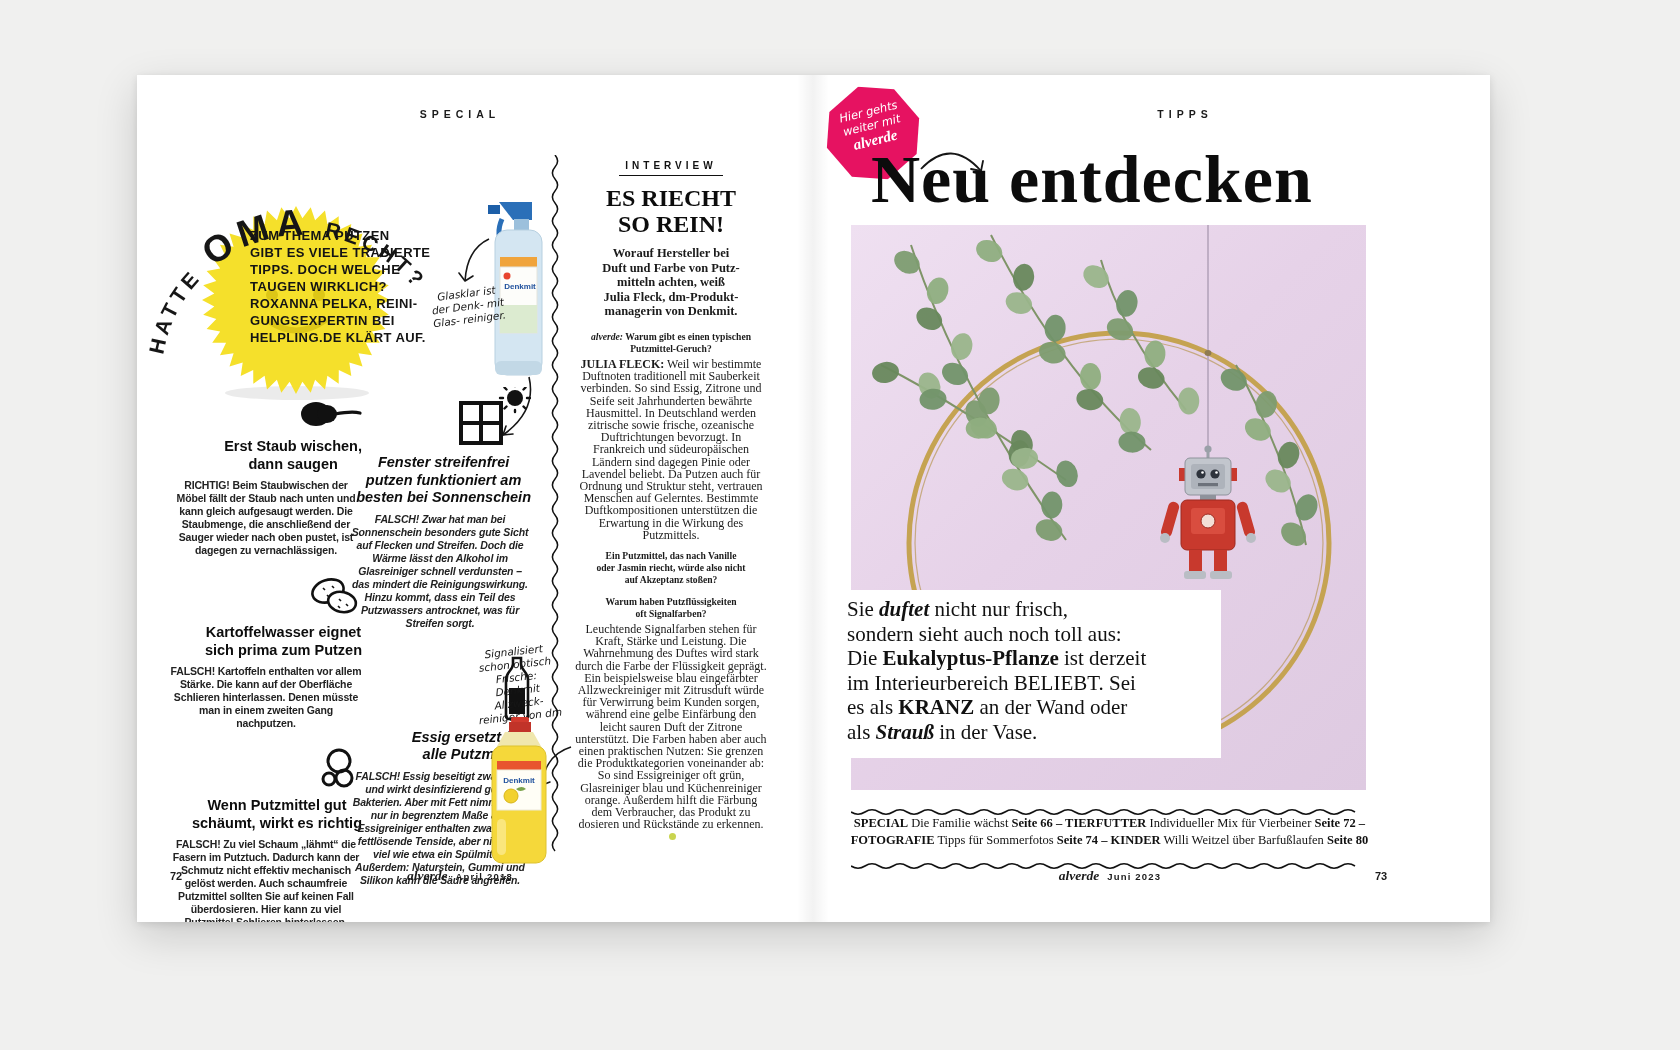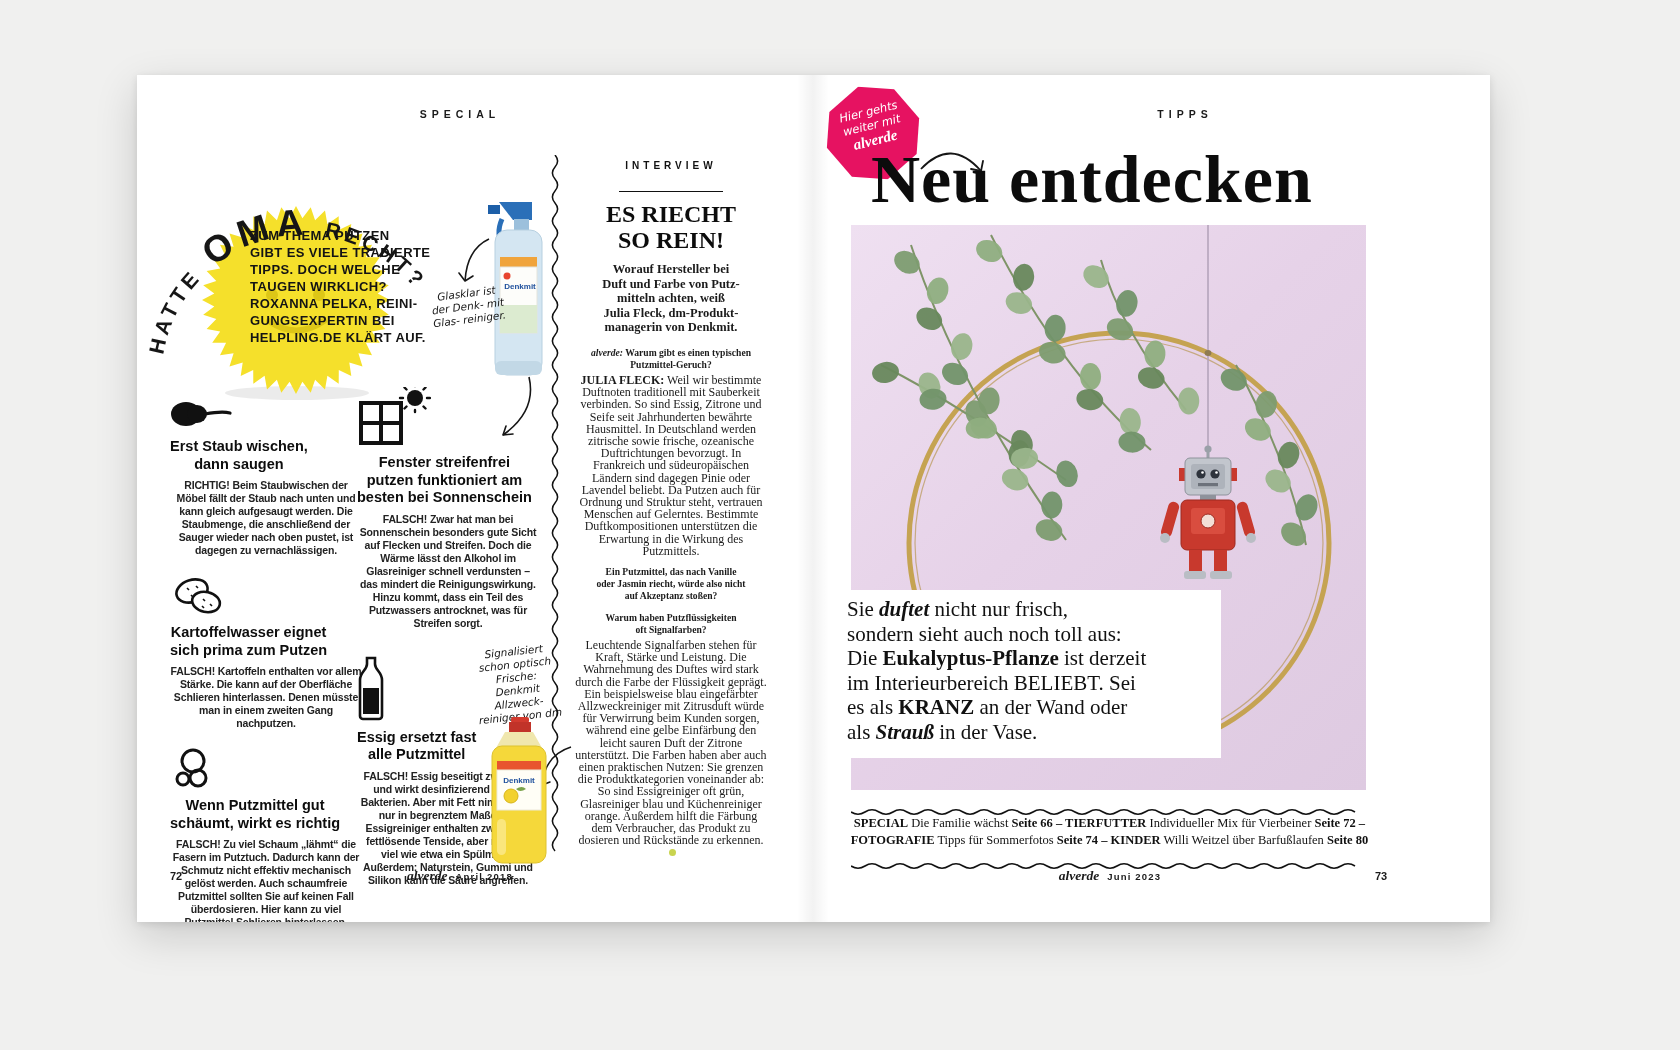--- a/index.html
+++ b/index.html
@@ -6,27 +6,27 @@
   body{width:1680px;height:1050px;background:#f0f0ef;font-family:"Liberation Sans",sans-serif;position:relative;overflow:hidden;}
   .spread{position:absolute;left:137px;top:75px;width:1353px;height:847px;background:#fff;box-shadow:0 14px 40px rgba(0,0,0,.16),0 2px 8px rgba(0,0,0,.10);}
   .page{position:absolute;top:0;width:676px;height:847px;background:#fff;overflow:hidden;}
   .page.left{left:0;}
   .page.right{left:676px;width:677px;}
   .gutter{position:absolute;left:660px;top:0;width:32px;height:847px;background:linear-gradient(to right,rgba(0,0,0,0),rgba(0,0,0,.05) 50%,rgba(0,0,0,0));pointer-events:none;z-index:5;}
   .abs{position:absolute;}
   .kicker{font-size:10.5px;font-weight:bold;letter-spacing:5px;color:#1a1a1a;text-align:center;}
   .prewrap{white-space:pre-line;}
   .intro-caps{font-size:13px;line-height:17px;font-weight:bold;color:#141414;letter-spacing:.4px;}
-  .tipcol{display:flex;flex-direction:column;align-items:flex-start;text-align:center;}
+  .tipcol{display:flex;flex-direction:column;align-items:flex-end;text-align:center;}
   .tip-icon{margin-bottom:7px;}
   .tip-h{font-size:14.5px;line-height:17.5px;font-weight:bold;color:#0d0d0d;margin-bottom:6px;}
   .tip-b{font-size:10.5px;line-height:13px;font-weight:bold;color:#222;letter-spacing:-.15px;margin-bottom:18px;}
   .hand{font-family:"DejaVu Sans",sans-serif;font-style:italic;font-size:10.5px;line-height:13px;color:#161616;text-align:center;}
   .iv{width:192px;text-align:center;font-family:"Liberation Serif",serif;color:#1b1b1b;}
-  .iv-kicker{display:inline-block;font-family:"Liberation Sans",sans-serif;font-size:10px;font-weight:bold;letter-spacing:4px;border-bottom:1.5px solid #111;padding:0 6px 20px;margin-bottom:9px;color:#111;}
+  .iv-kicker{display:inline-block;font-family:"Liberation Sans",sans-serif;font-size:10px;font-weight:bold;letter-spacing:4px;border-bottom:1.5px solid #111;padding:0 6px 4px;margin-bottom:9px;color:#111;}
   .iv-title{font-size:24px;line-height:26px;font-weight:bold;color:#0c0c0c;margin-bottom:9px;}
   .iv-intro{font-size:12.5px;line-height:14.5px;font-weight:bold;margin-bottom:12px;}
   .iv-q{font-size:9.6px;line-height:12.2px;font-weight:bold;margin:9px 0 3px;}
   .iv-a{font-size:12px;line-height:12.2px;}
   .end-dot{display:inline-block;width:7px;height:7px;border-radius:50%;background:#c9d44f;margin-left:3px;vertical-align:baseline;}
   .foot{font-size:11px;font-weight:bold;color:#1a1a1a;}
   .foot-center{text-align:center;}
   .foot-logo{font-family:"Liberation Serif",serif;font-style:italic;font-weight:bold;font-size:13.5px;margin-right:8px;}
   .foot-issue{font-size:9.5px;font-weight:bold;letter-spacing:1.2px;}
   .rp-title{font-family:"Liberation Serif",serif;font-weight:bold;font-size:68px;line-height:1;color:#0c0c0c;letter-spacing:1px;}
@@ -124,21 +124,21 @@
       <svg class="tip-icon" width="46" height="42" viewBox="0 0 46 42">
         <circle cx="23" cy="13" r="11" fill="none" stroke="#111" stroke-width="3"></circle>
         <circle cx="13" cy="31" r="6" fill="none" stroke="#111" stroke-width="3"></circle>
         <circle cx="28" cy="30" r="8" fill="none" stroke="#111" stroke-width="3"></circle>
       </svg>
       <div class="tip-h prewrap">Wenn Putzmittel gut
 schäumt, wirkt es richtig</div>
       <div class="tip-b">FALSCH! Zu viel Schaum „lähmt“ die Fasern im Putztuch. Dadurch kann der Schmutz nicht effektiv mechanisch gelöst werden. Auch schaumfreie Putzmittel sollten Sie auf keinen Fall überdosieren. Hier kann zu viel Putzmittel Schlieren hinterlassen.</div>
     </div>
 
-    <div class="abs tipcol" style="left:220px;top:312px;width:182px;">
+    <div class="abs tipcol" style="left:212px;top:312px;width:182px;font-style:italic;">
       <svg class="tip-icon" width="74" height="60" viewBox="0 0 74 60">
         <rect x="4" y="16" width="40" height="40" fill="none" stroke="#111" stroke-width="4"></rect>
         <path d="M24 16 V56 M4 36 H44" stroke="#111" stroke-width="4"></path>
         <circle cx="58" cy="11" r="8" fill="#111"></circle>
         <g stroke="#111" stroke-width="2.4" stroke-linecap="round">
           <path d="M58 -1 v-2 M58 23 v2 M46 11 h-3 M70 11 h3 M49.5 2.5 l-2 -2 M66.5 19.5 l2 2 M49.5 19.5 l-2 2 M66.5 2.5 l2 -2"></path>
         </g>
       </svg>
       <div class="tip-h prewrap">Fenster streifenfrei
 putzen funktioniert am

